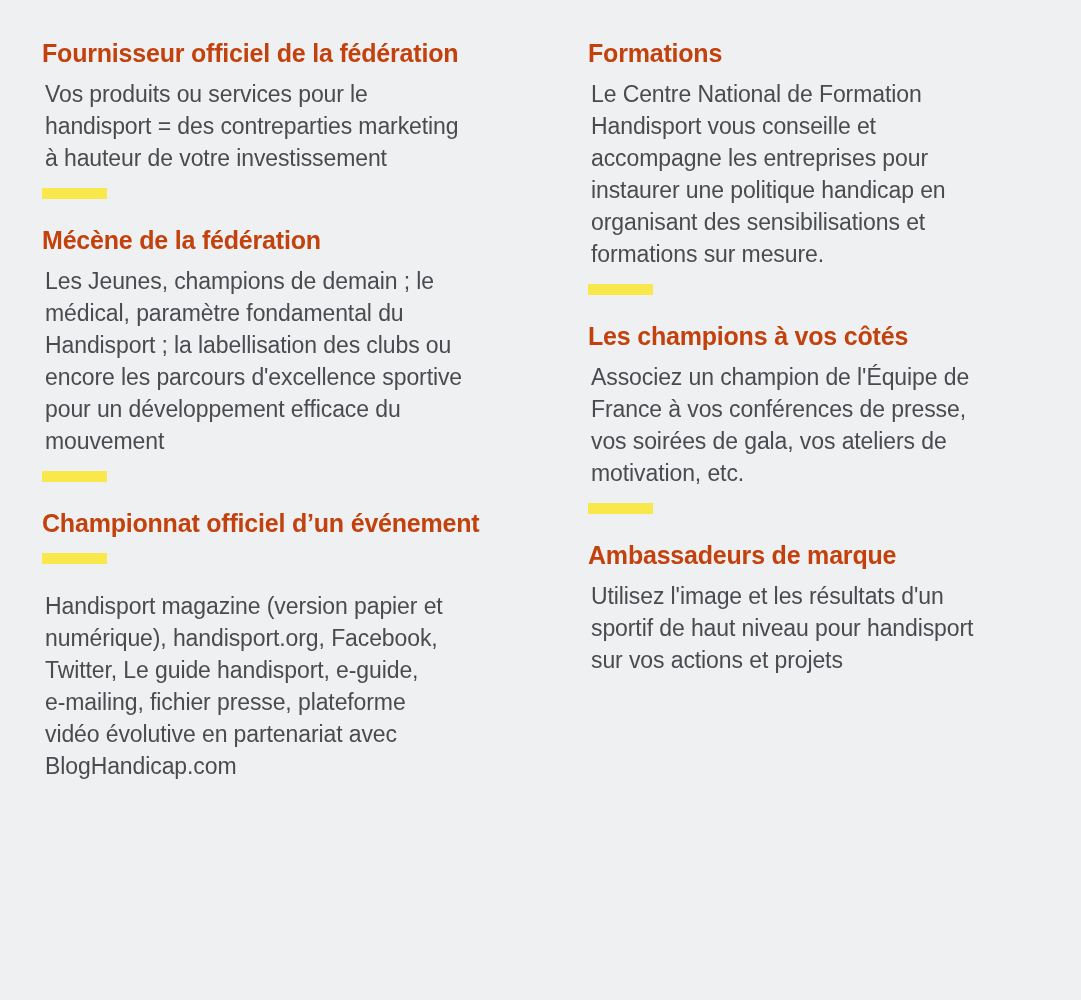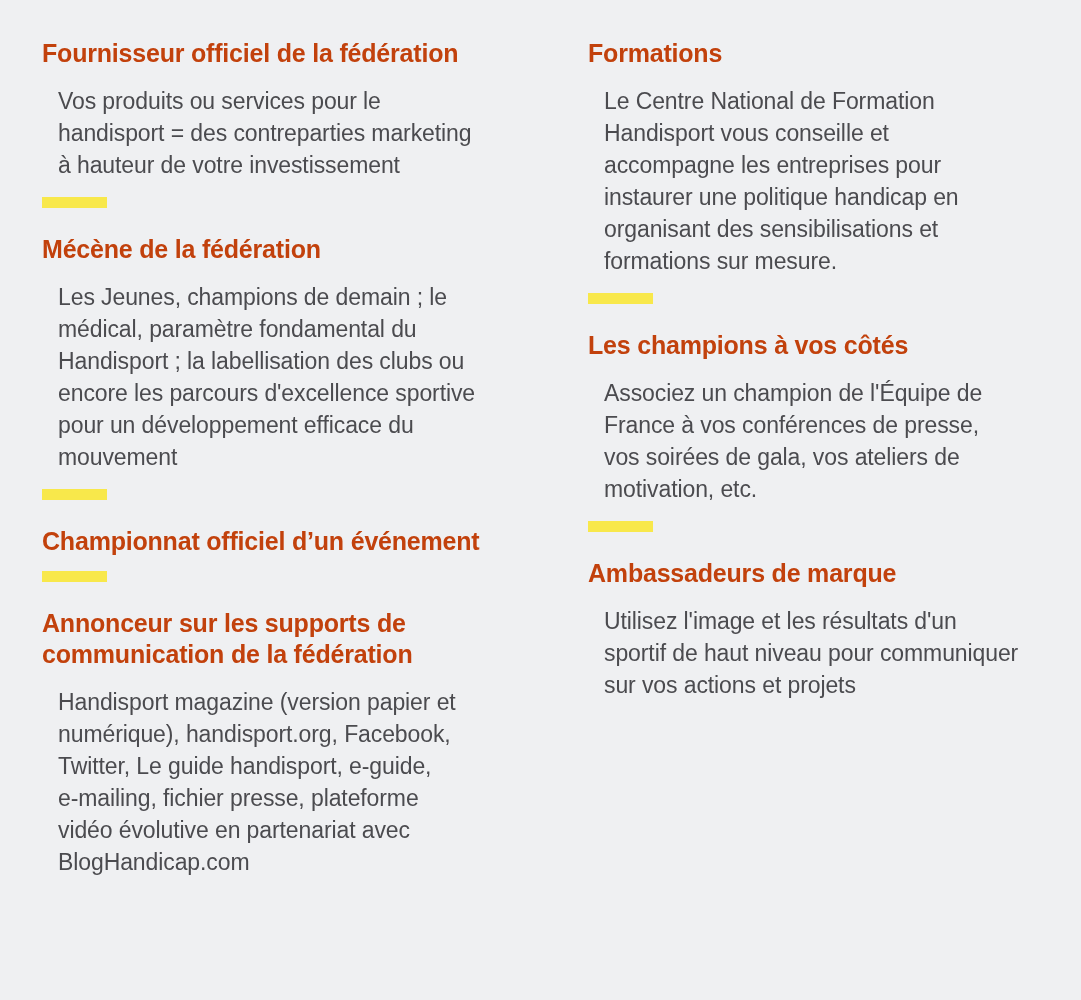--- a/index.html
+++ b/index.html
@@ -32,21 +32,21 @@
     letter-spacing: -0.2px;
     margin: 0 0 9px 0;
     white-space: pre-line;
   }
   .section-body {
     font-size: 23px;
     line-height: 32px;
     font-weight: 400;
     color: #4b4b4f;
     letter-spacing: -0.1px;
-    margin: 16px;
+    margin: 3px;
     white-space: pre-line;
   }
   .divider {
     width: 65px;
     height: 11px;
     background: #f8e84b;
     margin: 14px 0 26px 0;
   }
 </style>
 </head>
@@ -74,22 +74,20 @@
 mouvement</p>
     </div>
     <div class="divider"></div>
 
     <div class="section">
       <h3 class="section-title">Championnat officiel d’un événement</h3>
     </div>
     <div class="divider"></div>
 
     <div class="section">
-      <h3 class="section-title">Annonceur sur les supports de
-communication de la fédération</h3>
       <p class="section-body">Handisport magazine (version papier et
 numérique), handisport.org, Facebook,
 Twitter, Le guide handisport, e-guide,
 e-mailing, fichier presse, plateforme
 vidéo évolutive en partenariat avec
 BlogHandicap.com</p>
     </div>
 
   </div>
 
@@ -111,19 +109,19 @@
       <p class="section-body">Associez un champion de l'Équipe de
 France à vos conférences de presse,
 vos soirées de gala, vos ateliers de
 motivation, etc.</p>
     </div>
     <div class="divider"></div>
 
     <div class="section">
       <h3 class="section-title">Ambassadeurs de marque</h3>
       <p class="section-body">Utilisez l'image et les résultats d'un
-sportif de haut niveau pour communiquer
+sportif de haut niveau pour handisport
 sur vos actions et projets</p>
     </div>
 
   </div>
 
 </div>
 
 </body></html>

